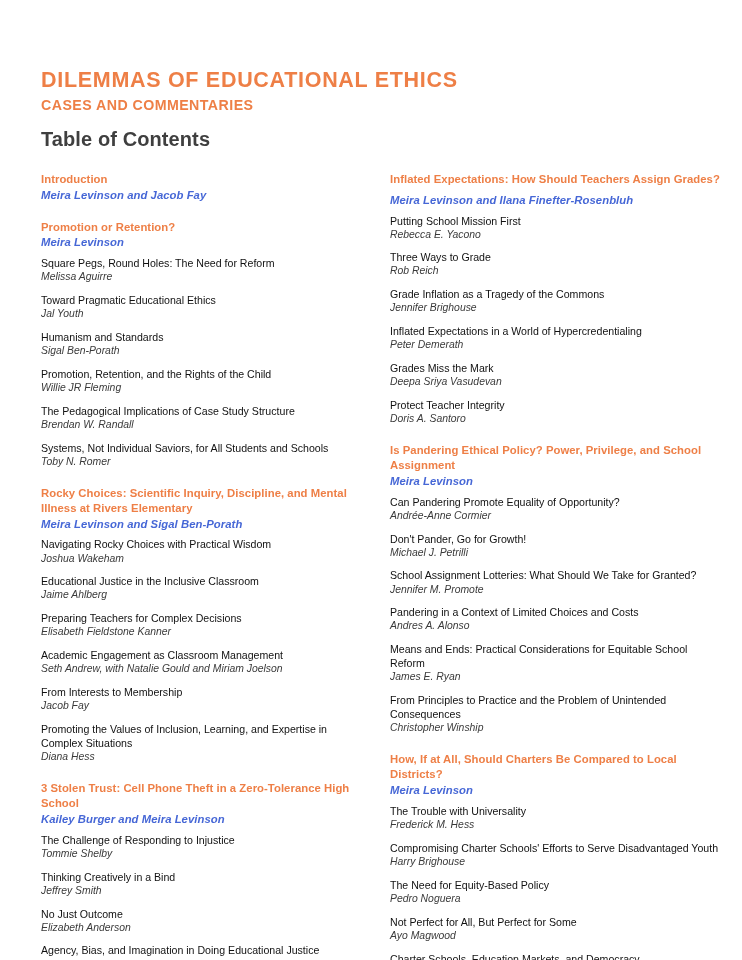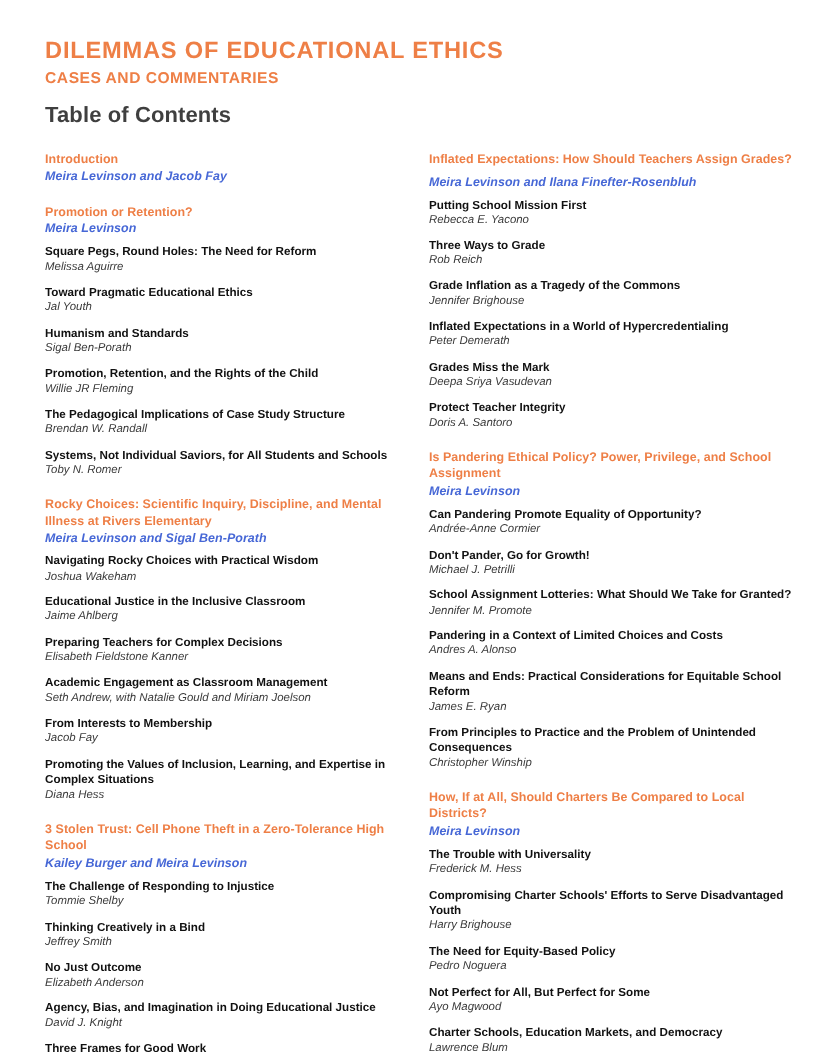--- a/index.html
+++ b/index.html
@@ -14,21 +14,21 @@
     height: 960px;
     font-family: "Liberation Sans", "DejaVu Sans", sans-serif;
     color: #1a1a1a;
     -webkit-font-smoothing: antialiased;
     overflow: hidden;
   }
   .page {
     position: relative;
     width: 682px;
     height: 960px;
-    padding: 34px 34px 0 41px;
+    padding: 68px 34px 0 41px;
   }
 
   
   .masthead { margin: 0 0 0 0; }
   .book-title {
     font-size: 21.5px;
     font-weight: bold;
     letter-spacing: 0.7px;
     color: #EE7F46;
     text-transform: uppercase;
@@ -84,21 +84,21 @@
     line-height: 1.32;
     letter-spacing: 0.05px;
     margin: 0 0 6px 0;
   }
   .section-editors.spaced { margin-top: 6px; }
 
   .entry { margin: 0 0 9px 0; }
   .entry:last-child { margin-bottom: 0; }
   .entry-title {
     font-size: 10.6px;
-    font-weight: bold;
+    font-weight: normal;
     color: #111111;
     line-height: 1.33;
     margin: 0;
   }
   .entry-author {
     font-size: 10.4px;
     font-style: italic;
     color: #3a3a3a;
     line-height: 1.33;
     margin: 0;

